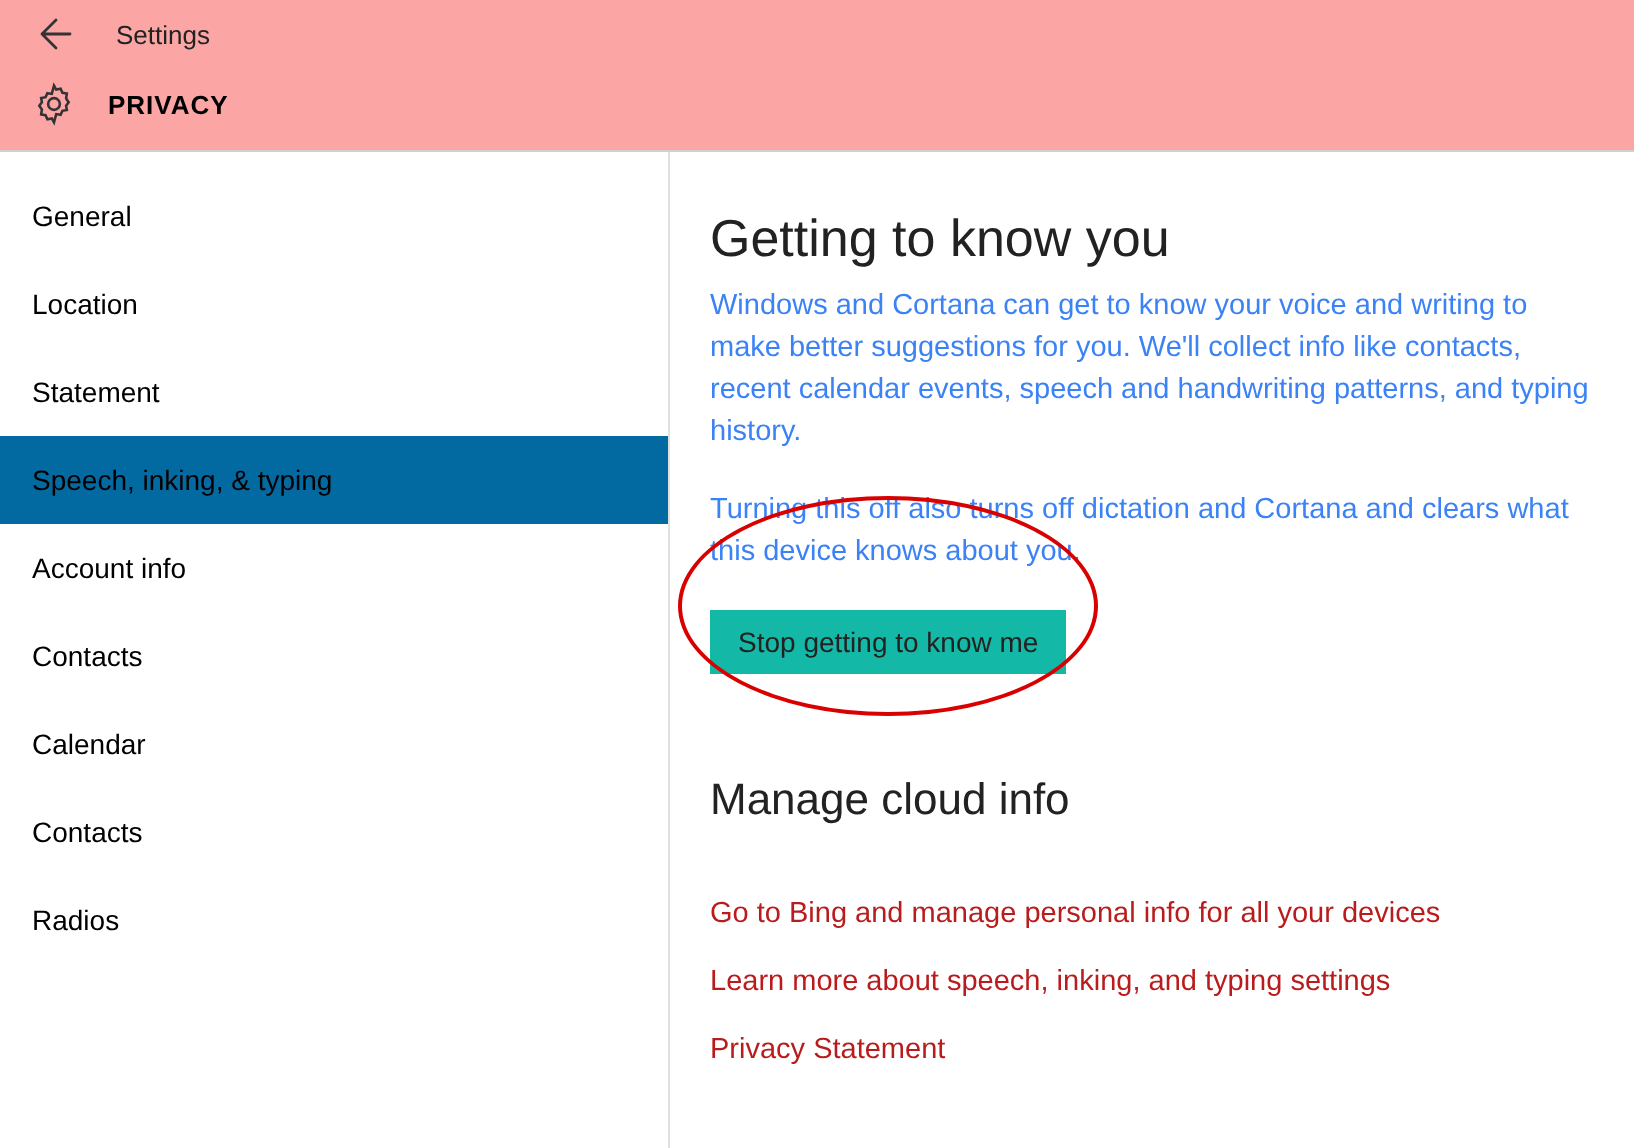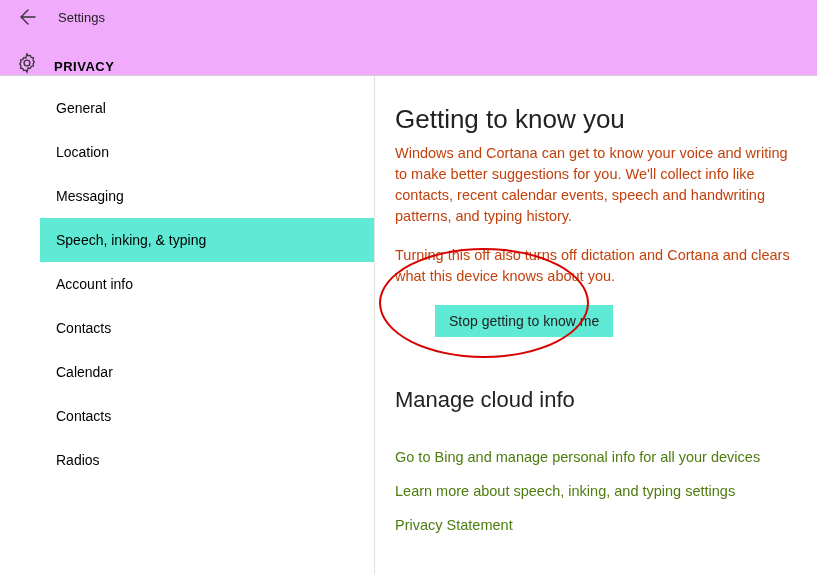--- a/index.html
+++ b/index.html
@@ -9,21 +9,21 @@
       font-family: "Segoe UI", Tahoma, sans-serif;
     }
     body {
       width: 817px;
       height: 574px;
       background: #ffffff;
       overflow: hidden;
     }
     .header {
       height: 76px;
-      background: #f0abfc;
+      background: #fca5a5;
       border-bottom: 1px solid #d0d0d0;
       padding: 0 16px;
       position: relative;
     }
     .title-row {
       display: flex;
       align-items: center;
       height: 30px;
       padding-top: 4px;
     }
@@ -35,90 +35,88 @@
       justify-content: center;
       cursor: pointer;
       margin-right: 18px;
     }
     .header-title {
       font-size: 13px;
       color: #222;
     }
     .sub-row {
       display: flex;
-      align-items: flex-end;
+      align-items: center;
       height: 44px;
       margin-top: 0;
     }
     .gear-icon {
       margin-right: 16px;
       display: flex;
       align-items: center;
     }
     .sub-title {
       font-size: 13px;
       font-weight: 700;
       letter-spacing: 0.5px;
       color: #000;
     }
     .body {
       display: flex;
       height: calc(100% - 76px);
-      padding-left: 40px;
     }
     .sidebar {
       width: 335px;
       border-right: 1px solid #e0e0e0;
       padding-top: 10px;
     }
     .sidebar-item {
       padding: 14px 16px;
       font-size: 14px;
       color: #000;
       cursor: pointer;
     }
     .sidebar-item.selected {
-      background: #5eead4;
+      background: #0369a1;
     }
     .content {
       flex: 1;
       padding: 28px 18px 20px 20px;
       position: relative;
     }
     .h1 {
       font-size: 26px;
       font-weight: 400;
       color: #222;
       margin-bottom: 8px;
     }
     .para {
       font-size: 14.5px;
-      color: #c2410c;
+      color: #3b82f6;
       line-height: 1.45;
       margin-bottom: 18px;
     }
     .btn {
-      background: #5eead4;
+      background: #14b8a6;
       border: none;
       padding: 8px 14px;
       font-size: 14px;
       color: #222;
       cursor: pointer;
       display: inline-block;
-      margin-left: 40px;
     }
     .h2 {
       font-size: 22px;
       font-weight: 400;
       color: #222;
       margin-top: 50px;
       margin-bottom: 36px;
     }
     .link {
-      color: #4d7c0f;
+      color: #b91c1c;
       font-size: 14.5px;
       margin-bottom: 18px;
       cursor: pointer;
       display: block;
     }
     .annotation-ellipse {
       position: absolute;
       border: 2px solid #d90000;
       border-radius: 50%;
       pointer-events: none;
@@ -144,21 +142,21 @@
       </svg>
     </div>
     <div class="sub-title">PRIVACY</div>
   </div>
 </div>
 
 <div class="body">
   <div class="sidebar">
     <div class="sidebar-item">General</div>
     <div class="sidebar-item">Location</div>
-    <div class="sidebar-item">Messaging</div>
+    <div class="sidebar-item">Statement</div>
     <div class="sidebar-item selected">Speech, inking, &amp; typing</div>
     <div class="sidebar-item">Account info</div>
     <div class="sidebar-item">Contacts</div>
     <div class="sidebar-item">Calendar</div>
     <div class="sidebar-item">Contacts</div>
     <div class="sidebar-item">Radios</div>
   </div>
 
   <div class="content">
     <div class="h1">Getting to know you</div>

